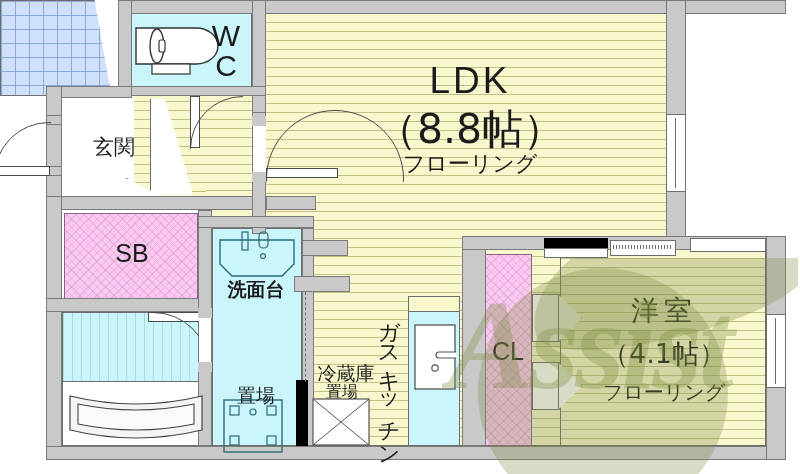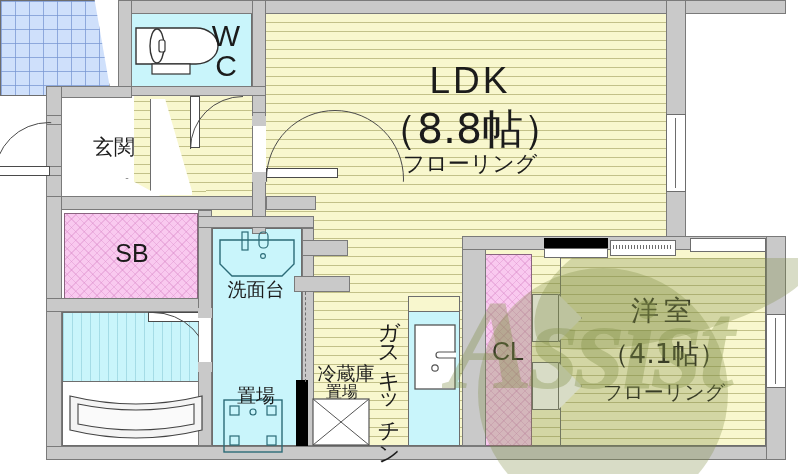--- a/index.html
+++ b/index.html
@@ -230,21 +230,21 @@
   <div class="lbl jp" style="left:370px;top:152px;width:200px;font-size:22px;">フローリング</div>
 
   <div class="lbl" style="left:206px;top:20px;width:40px;font-size:30px;">W</div>
   <div class="lbl" style="left:206px;top:50px;width:40px;font-size:30px;">C</div>
 
   <div class="lbl" style="left:92px;top:240px;width:80px;font-size:25px;">SB</div>
 
   <div class="lbl jp" style="left:72px;top:136px;width:84px;font-size:21px;">玄関</div>
 
 
-  <div class="lbl jp" style="left:214px;top:280px;width:84px;font-size:19px;">洗面台</div>
+  <div class="lbl jp" style="left:214px;top:280px;width:84px;font-size:19px;font-weight:bold;">洗面台</div>
 
   <div class="lbl jp" style="left:214px;top:386px;width:84px;font-size:19px;">置場</div>
 
   <div class="lbl jp" style="left:315px;top:364px;width:62px;font-size:19px;">冷蔵庫</div>
   <div class="lbl jp" style="left:311px;top:384px;width:62px;font-size:16px;">置場</div>
 
   <div class="lbl jp" style="left:374px;top:306px;width:26px;font-size:22px;writing-mode:vertical-rl;
               text-orientation:upright;line-height:1.0;">ガスキッチン</div>
 
   <div class="lbl" style="left:486px;top:338px;width:44px;font-size:25px;">CL</div>

